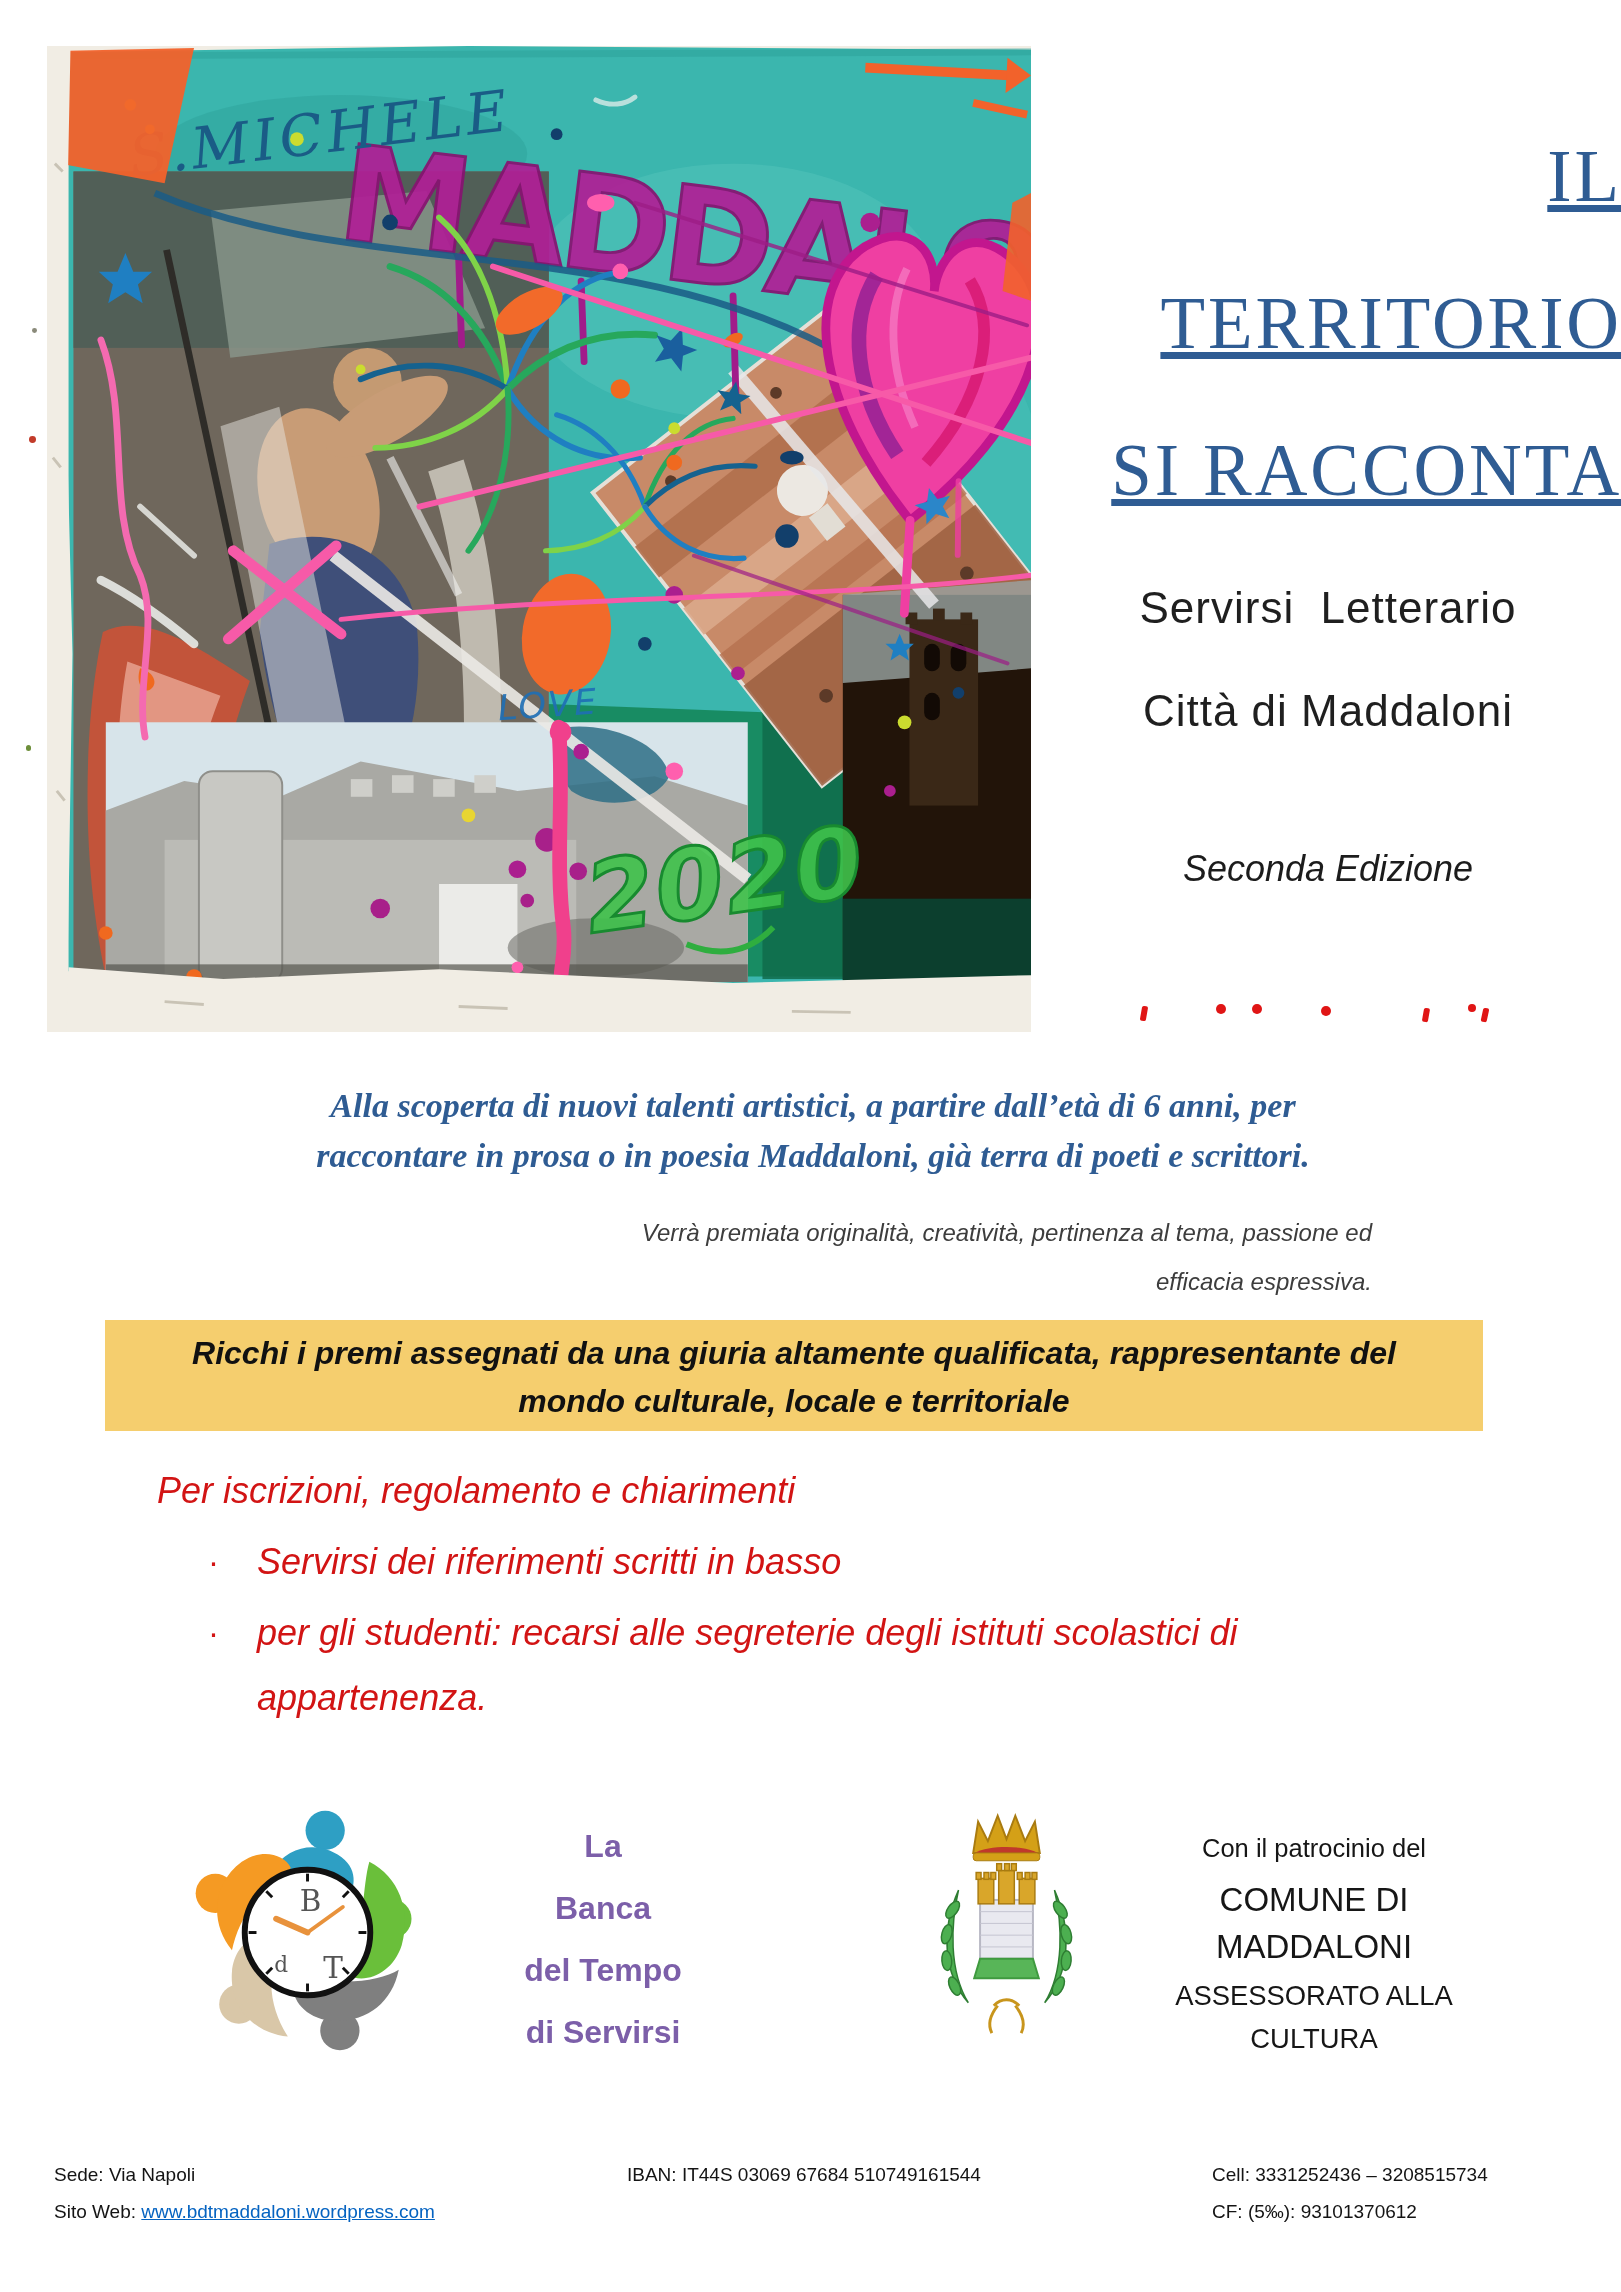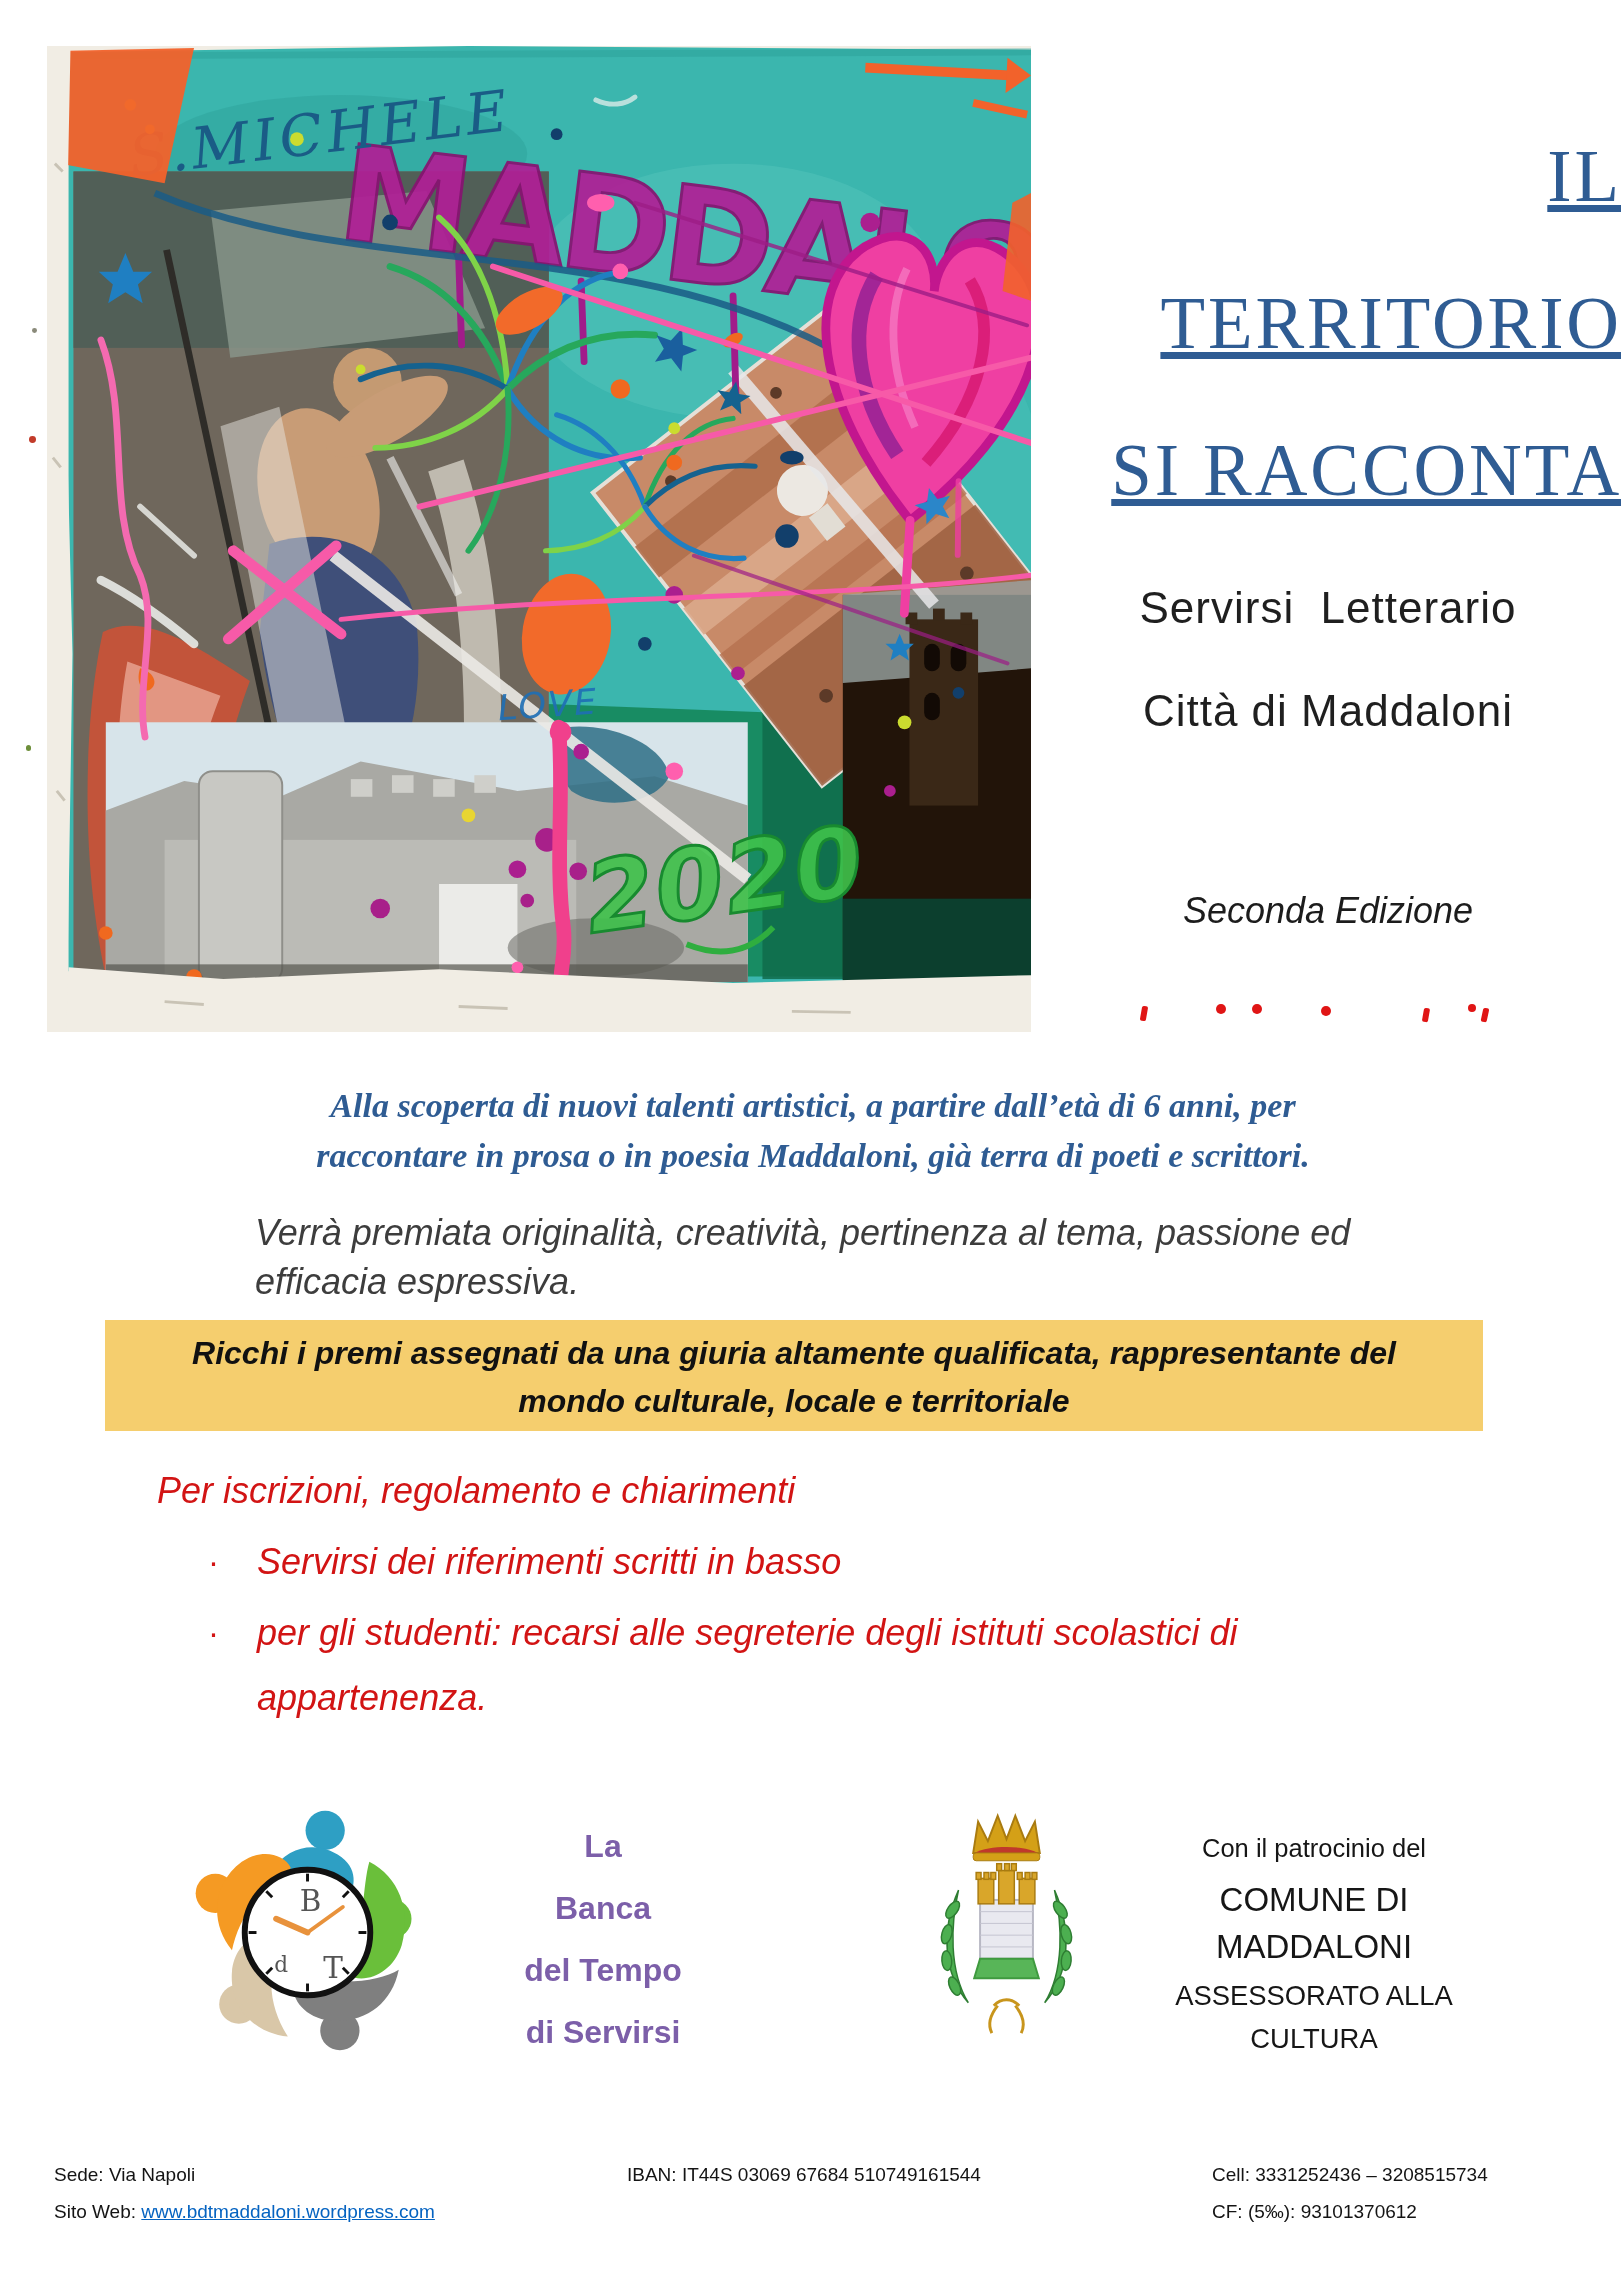--- a/index.html
+++ b/index.html
@@ -10,22 +10,22 @@
 
   
   .t-main{left:1034px;width:588px;color:#2F5C93;font-family:"Liberation Serif",serif;
           font-size:73px;letter-spacing:2.9px;text-align:right;text-decoration:underline;}
   .t-sub{left:1034px;width:588px;color:#1f1f1f;font-size:44px;letter-spacing:1px;text-align:center;}
   .t-ed{left:1034px;width:588px;color:#1c1c1c;font-size:36px;font-style:italic;text-align:center;}
 
   
   .p-blue{left:127px;width:1372px;top:1081px;color:#2F5C93;font-family:"Liberation Serif",serif;
           font-weight:bold;font-style:italic;font-size:34px;line-height:50px;text-align:center;}
-  .p-gray{left:255px;width:1117px;top:1208px;color:#3d3d3d;font-style:italic;font-size:36px;
-          line-height:49px;text-align:left;}
+  .p-gray{left:255px;width:1117px;top:1208px;color:#3d3d3d;font-style:italic;font-size:24px;
+          line-height:49px;text-align:right;}
   .y-box{left:105px;top:1320px;width:1378px;height:111px;background:#F5CE6E;}
   .y-text{left:105px;top:1329px;width:1378px;color:#111;font-weight:bold;font-style:italic;
           font-size:32px;line-height:48px;text-align:center;}
 
   
   .red{color:#D21414;font-style:italic;}
   .r-head{left:157px;top:1470px;font-size:36px;}
   .r-bullets{left:208px;top:1529px;width:1225px;font-size:36px;}
   .r-bullet-row{display:flex;align-items:flex-start;margin-bottom:5.9px;}
   .r-dot{width:49px;font-size:33px;line-height:65px;font-style:normal;}
@@ -276,21 +276,21 @@
 
   <span class="mdot" style="left:29px;top:436px;width:6.9px;height:6.9px;background:#c23b2a;"></span>
   <span class="mdot" style="left:25.5px;top:745px;width:5.9px;height:5.9px;background:#6d8f3a;"></span>
   <span class="mdot" style="left:32px;top:328px;width:4.9px;height:4.9px;background:#8a8a7a;"></span>
 
   <div class="abs t-main" style="top:135px;">IL</div>
   <div class="abs t-main" style="top:282px;">TERRITORIO</div>
   <div class="abs t-main" style="top:429px;">SI RACCONTA</div>
   <div class="abs t-sub pre" style="top:583px;">Servirsi  Letterario</div>
   <div class="abs t-sub" style="top:686px;">Città di Maddaloni</div>
-  <div class="abs t-ed" style="top:890px;">Seconda Edizione</div>
+  <div class="abs t-ed" style="top:848px;">Seconda Edizione</div>
 
   <div>
     <span class="frag" style="left:1141px;top:1006px;width:5.9px;height:14.7px;transform:rotate(10deg);"></span>
     <span class="frag" style="left:1216px;top:1004px;width:9.8px;height:9.8px;border-radius:50%;"></span>
     <span class="frag" style="left:1252px;top:1004px;width:9.8px;height:9.8px;border-radius:50%;"></span>
     <span class="frag" style="left:1321px;top:1006px;width:9.8px;height:9.8px;border-radius:50%;"></span>
     <span class="frag" style="left:1423px;top:1008px;width:5.9px;height:13.7px;transform:rotate(10deg);"></span>
     <span class="frag" style="left:1468px;top:1004px;width:7.8px;height:7.8px;border-radius:50%;"></span>
     <span class="frag" style="left:1482px;top:1008px;width:5.9px;height:13.7px;transform:rotate(12deg);"></span>
   </div>

